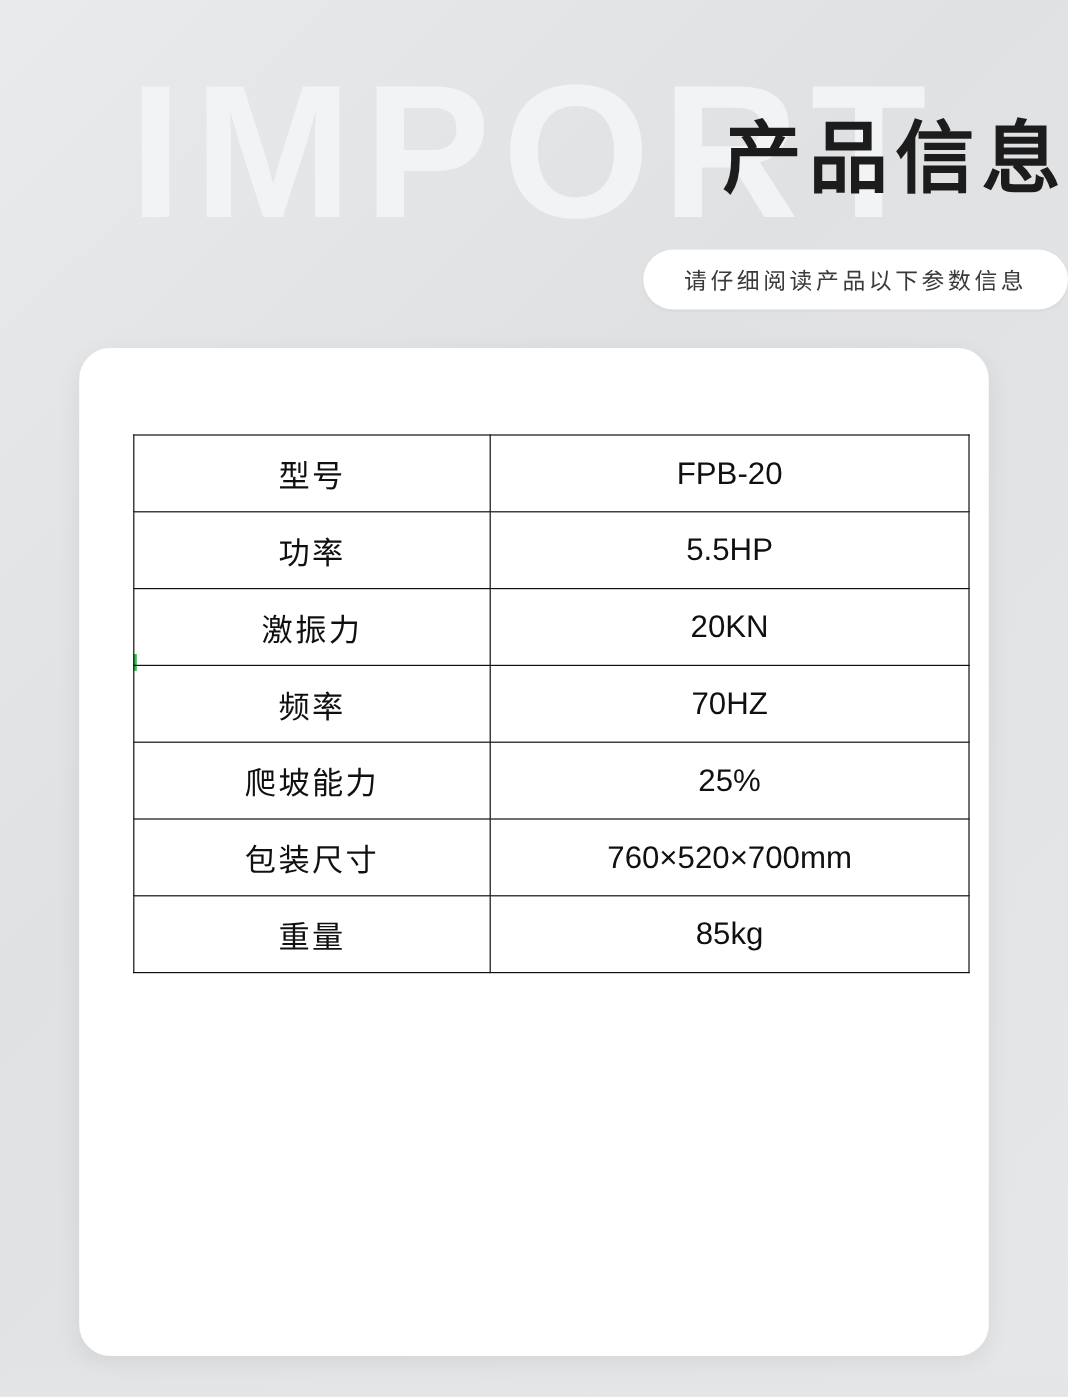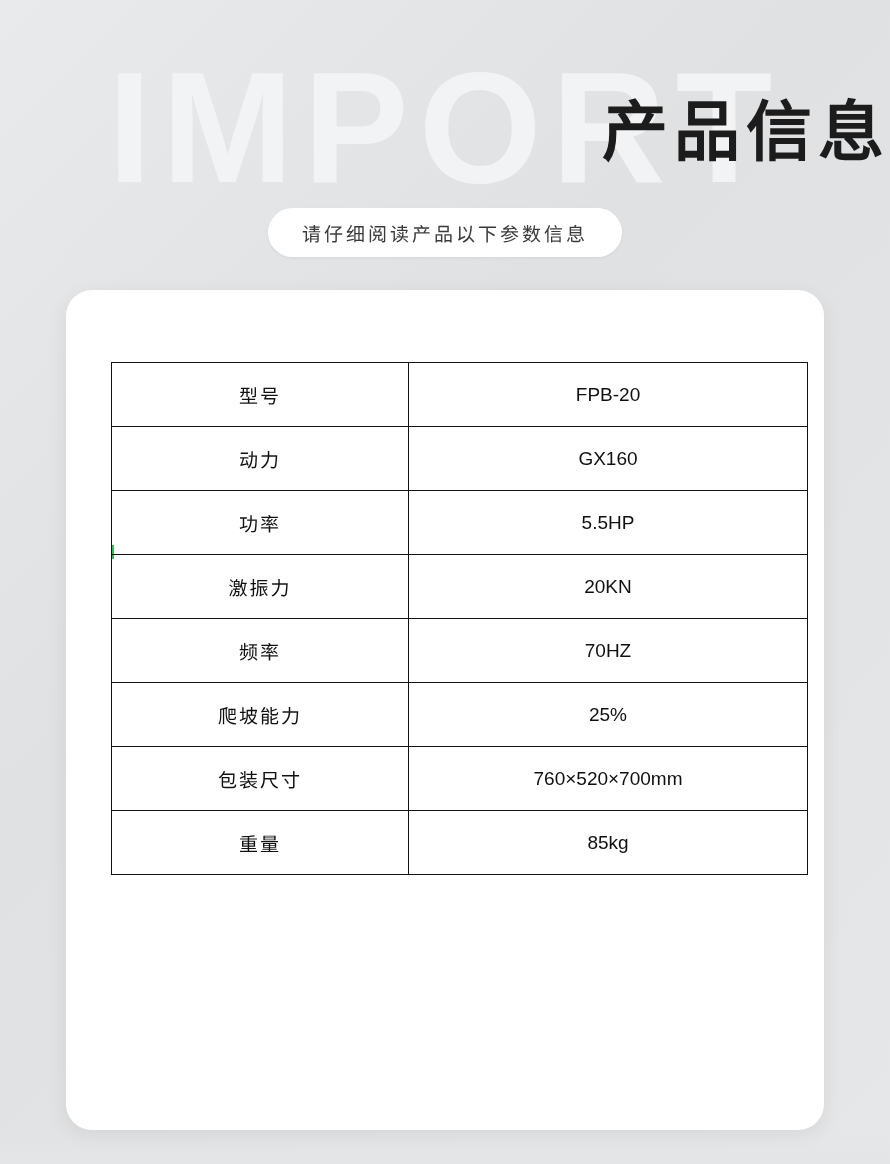--- a/index.html
+++ b/index.html
@@ -59,21 +59,21 @@
     line-height: 1.1;
     font-family: "Liberation Sans", "DejaVu Sans", sans-serif;
   }
 
   .subtitle-wrap {
     position: absolute;
     top: 208px;
     left: 0;
     width: 100%;
     display: flex;
-    justify-content: center;
+    justify-content: flex-end;
   }
 
   .subtitle {
     background: #ffffff;
     border-radius: 26px;
     padding: 11px 34px;
     font-size: 19px;
     letter-spacing: 3px;
     color: #3a3a3a;
     box-shadow: 0 1px 3px rgba(0,0,0,0.06);
@@ -102,21 +102,21 @@
 
   .table tr {
     height: 64px;
   }
 
   .table td {
     border: 1px solid #111111;
     text-align: center;
     vertical-align: middle;
     color: #101010;
-    font-size: 19px;
+    font-size: 26px;
     padding: 0 6px;
     font-family: "Liberation Sans", "DejaVu Sans", sans-serif;
     margin-top: 31px;
   }
 
   .table td.label {
     width: 284px;
     letter-spacing: 2px;
   }
 
@@ -158,24 +158,20 @@
 
   <div class="card">
     <div class="accent-mark"></div>
     <table class="table">
       <tbody>
         <tr>
           <td class="label">型号</td>
           <td class="value">FPB-20</td>
         </tr>
         <tr>
-          <td class="label">动力</td>
-          <td class="value">GX160</td>
-        </tr>
-        <tr>
           <td class="label">功率</td>
           <td class="value">5.5HP</td>
         </tr>
         <tr>
           <td class="label">激振力</td>
           <td class="value">20KN</td>
         </tr>
         <tr>
           <td class="label">频率</td>
           <td class="value">70HZ</td>

